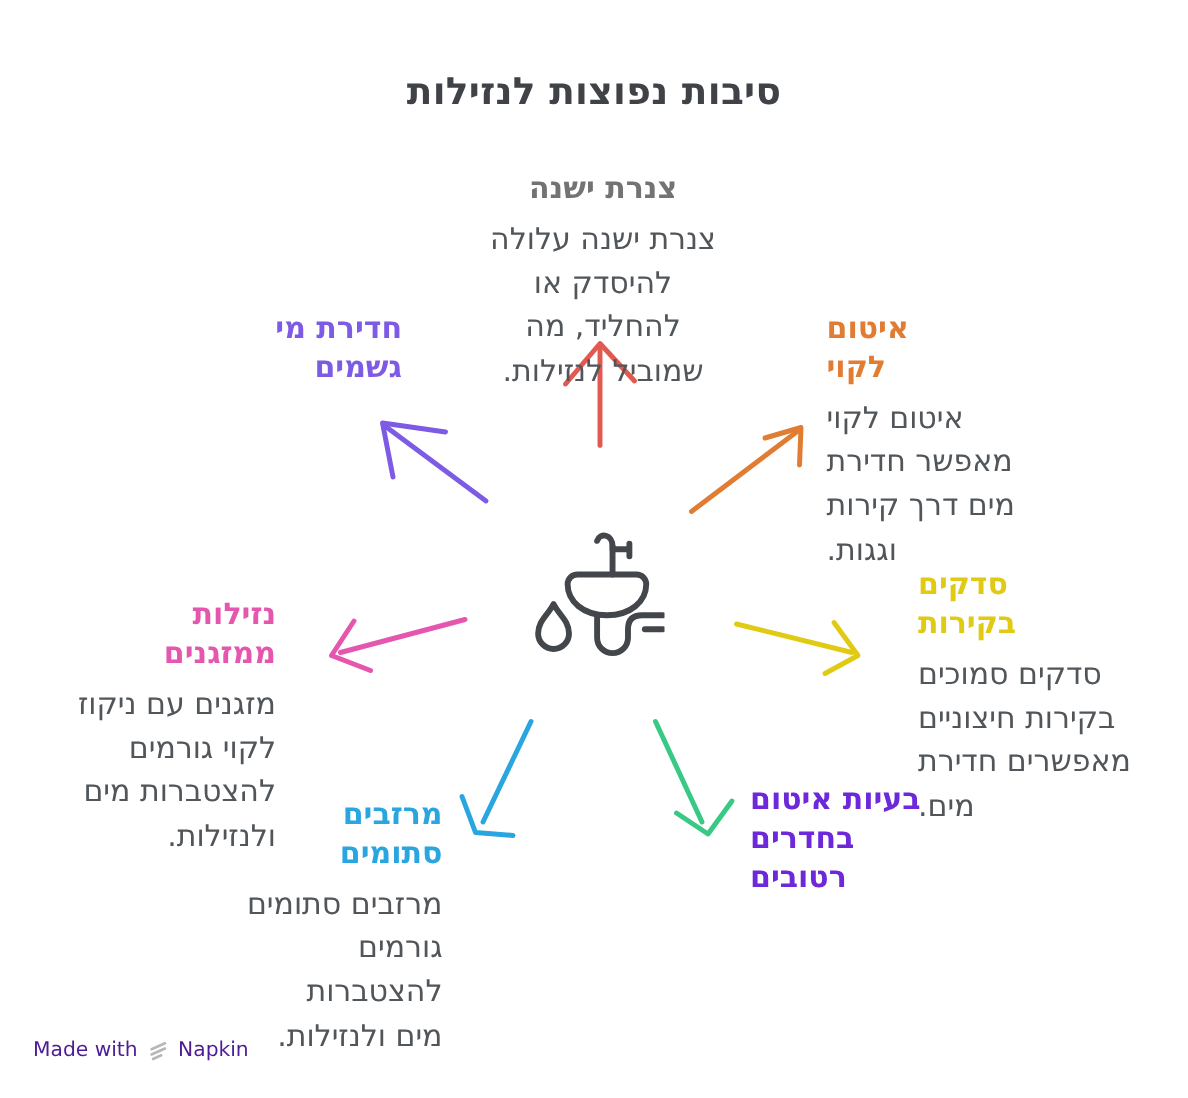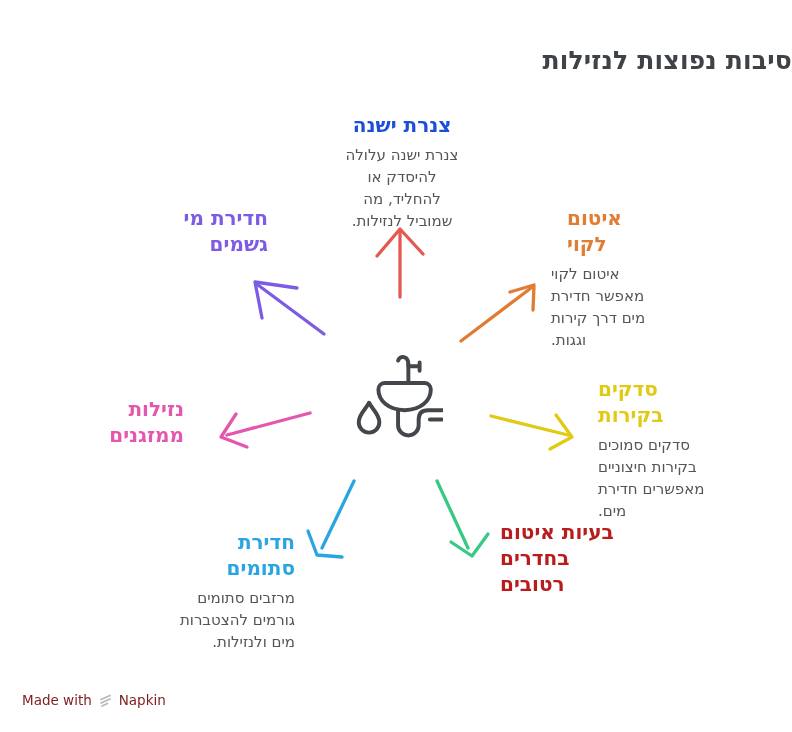--- a/index.html
+++ b/index.html
@@ -2,40 +2,40 @@
 <html><head>
 <meta charset="utf-8">
 <style>
   html,body { margin:0; padding:0; background:#ffffff; }
   .canvas {
     position:relative; width:792px; height:732px; background:#ffffff;
     font-family:"DejaVu Sans","Liberation Sans",sans-serif; overflow:hidden;
   }
   .main-title {
     position:absolute; top:46px; left:0; width:100%;
-    text-align:right; font-size:25px; font-weight:bold; color:#3f4347;
+    text-align:center; font-size:25px; font-weight:bold; color:#3f4347;
     margin:0; letter-spacing:0.2px;
   }
   .arrow-layer { position:absolute; left:0; top:0; pointer-events:none; }
   .topic { position:absolute; }
   .topic h3 {
     margin:0; font-size:20px; font-weight:bold; line-height:1.3;
     white-space:pre-line;
   }
   .topic p {
-    margin:7px 0 0 0; font-size:15px; line-height:1.46; color:#51565b;
+    margin:7px 0 0 0; font-size:20px; line-height:1.46; color:#51565b;
     white-space:pre-line;
   }
   .align-center { text-align:center; }
   .align-right  { text-align:right; }
   .align-left   { text-align:left; }
   .center-icon { position:absolute; left:355px; top:351px; }
   .footer {
     position:absolute; left:22px; top:692px;
-    font-size:13.5px; color:#7f1d1d; display:flex; align-items:center; gap:6px;
+    font-size:13.5px; color:#4c1d95; display:flex; align-items:center; gap:6px;
   }
   .footer svg { display:block; }
 </style>
 </head>
 <body>
 
 <div class="canvas">
 
   <h1 class="main-title">סיבות נפוצות לנזילות</h1>
 
@@ -74,65 +74,69 @@
     <path d="M57,14 C57,5 48,4 46,10"></path>
     <path d="M57,16 H69 M69,12 V21"></path>
     <path d="M57,14 V34"></path>
     <path d="M32,34 H74 C78,34 81,37 81,41 C81,53 70,63 53,63 C36,63 25,53 25,41 C25,37 28,34 32,34 Z"></path>
     <path d="M46,63 V79 A11,11 0 0 0 68,79 V73 Q68,63 78,63 H93"></path>
     <path d="M80,73 H93"></path>
     <path d="M15,55 C19,63 26,67 26,76 A11,11 0 1 1 4,76 C4,67 11,63 15,55 Z"></path>
   </svg>
 
   <div class="topic align-center" dir="rtl" style="left:321px; top:112px; width:162px;">
-    <h3 style="color: #1d4ed8;">צנרת ישנה</h3>
+    <h3 style="color: #737373;">צנרת ישנה</h3>
     <p>צנרת ישנה עלולה
 להיסדק או
 להחליד, מה
 שמוביל לנזילות.</p>
   </div>
 
   <div class="topic align-right" dir="rtl" style="right:524px; top:205px; width:150px;">
     <h3 style="color: rgb(126, 91, 228);">חדירת מי
 גשמים</h3>
   </div>
 
   <div class="topic align-left" dir="rtl" style="left:551px; top:205px; width:150px;">
-    <h3 style="color: rgb(224, 125, 51); margin-left: 16px;">איטום
+    <h3 style="color: rgb(224, 125, 51);">איטום
 לקוי</h3>
     <p>איטום לקוי
 מאפשר חדירת
 מים דרך קירות
 וגגות.</p>
   </div>
 
   <div class="topic align-right" dir="rtl" style="right:608px; top:396px; width:145px;">
     <h3 style="color: rgb(229, 87, 174);">נזילות
 ממזגנים</h3>
+    <p>מזגנים עם ניקוז
+לקוי גורמים
+להצטברות מים
+ולנזילות.</p>
   </div>
 
-  <div class="topic align-left" dir="rtl" style="left:598px; top:376px; width:145px;">
+  <div class="topic align-left" dir="rtl" style="left:612px; top:376px; width:145px;">
     <h3 style="color: rgb(225, 202, 20);">סדקים
 בקירות</h3>
     <p>סדקים סמוכים
 בקירות חיצוניים
 מאפשרים חדירת
 מים.</p>
   </div>
 
   <div class="topic align-right" dir="rtl" style="right:497px; top:529px; width:150px;">
-    <h3 style="color: rgb(41, 165, 224);">חדירת
+    <h3 style="color: rgb(41, 165, 224);">מרזבים
 סתומים</h3>
     <p>מרזבים סתומים
 גורמים להצטברות
 מים ולנזילות.</p>
   </div>
 
   <div class="topic align-left" dir="rtl" style="left:500px; top:519px; width:160px;">
-    <h3 style="color: #b91c1c;">בעיות איטום
+    <h3 style="color: #6d28d9;">בעיות איטום
 בחדרים
 רטובים</h3>
   </div>
 
   <div class="footer">
     <span>Made with</span>
     <svg width="15" height="15" viewBox="0 0 15 15" fill="none" stroke="#b4b8bb" stroke-width="1.7" stroke-linecap="round">
       <path d="M3,6.5 L12,2.5"></path>
       <path d="M3,10 L12,6"></path>
       <path d="M4,13 L9.5,10.5"></path>

